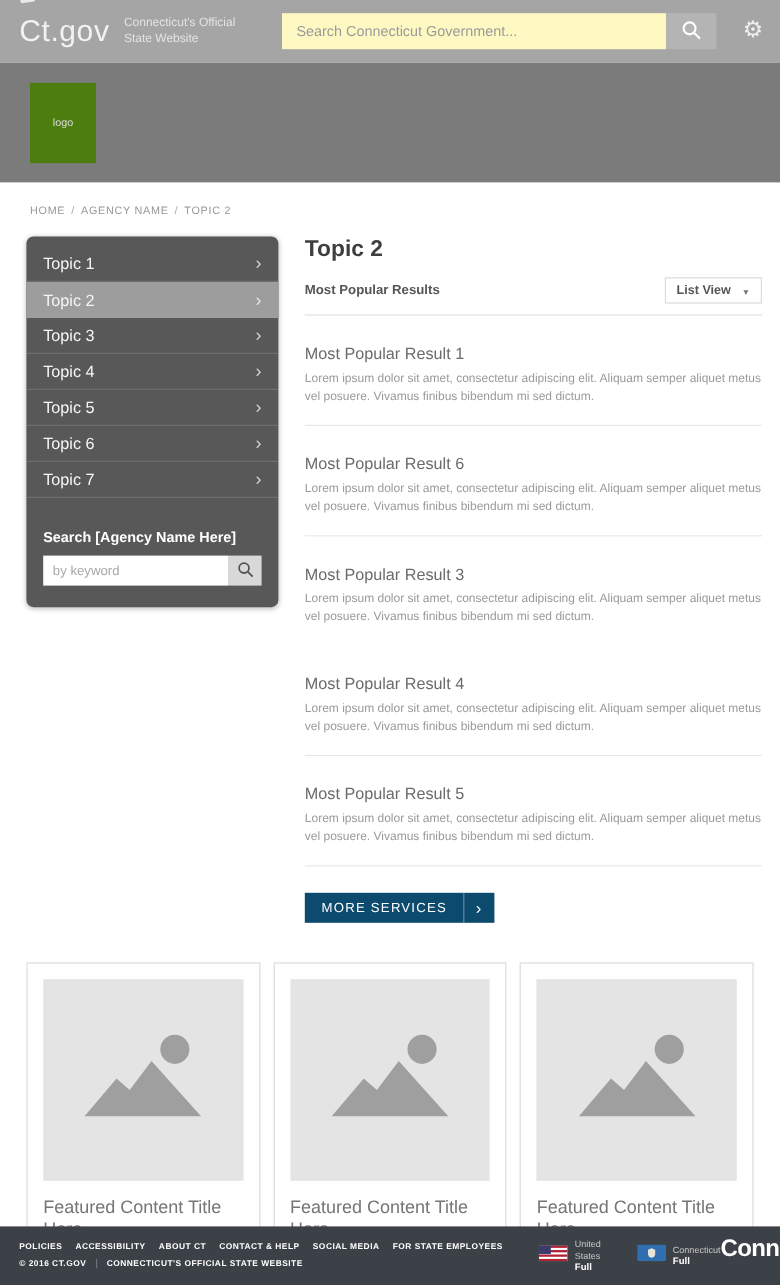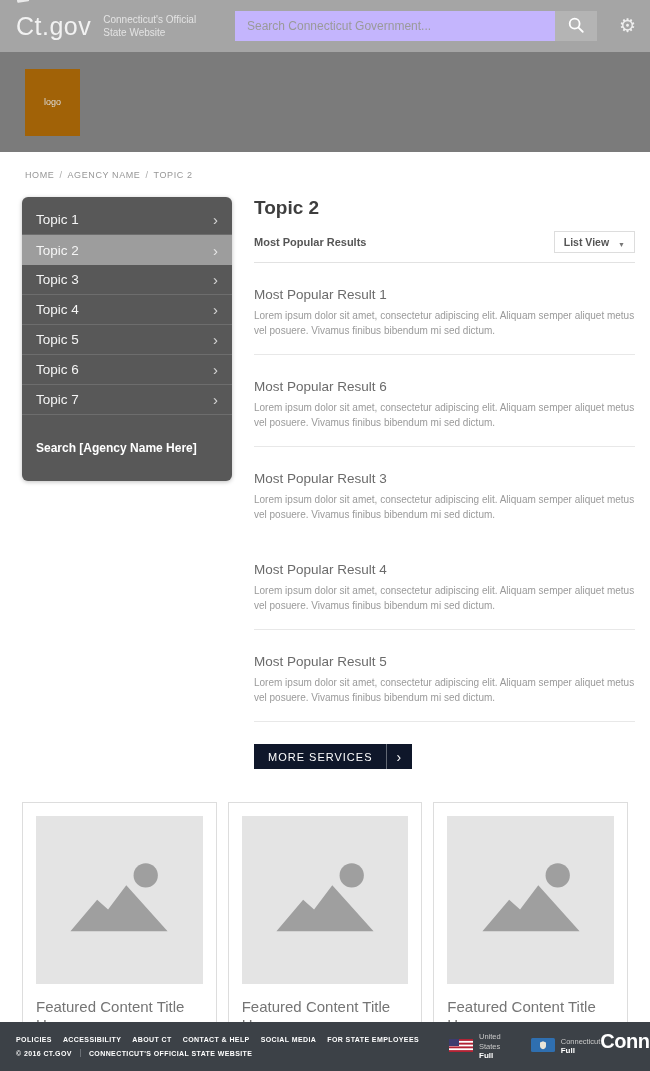--- a/index.html
+++ b/index.html
@@ -7,28 +7,28 @@
   body { font-family:"Liberation Sans", sans-serif; background:#fff; }
   .page { position:relative; width:650px; height:1071px; background:#fff; overflow:hidden; }
 
   
   .topbar { height:52px; background:#a5a5a5; display:flex; align-items:center; padding:0 16px; position:relative; }
   .ctgov-logo { display:flex; align-items:flex-end; cursor:pointer; }
   .ctgov-logo .logo-text { color:#f2f2f2; font-size:25px; font-weight:400; letter-spacing:.5px; position:relative; }
   .ctgov-logo .logo-flag { position:absolute; top:-2px; left:17px; width:12px; height:4px; background:#e9e9e9; border-radius:1px; transform:rotate(-8deg); }
   .tagline { margin-left:12px; color:#e3e3e3; font-size:10px; line-height:1.3; }
   .top-search { position:absolute; left:235px; top:11px; display:flex; height:30px; }
-  .top-search input { width:320px; height:30px; border:none; padding:0 12px; font-size:12px; color:#555; outline:none; background:#c4b5fd; font-family:"Liberation Sans",sans-serif; }
+  .top-search input { width:320px; height:30px; border:none; padding:0 12px; font-size:12px; color:#555; outline:none; background:#fef9c3; font-family:"Liberation Sans",sans-serif; }
   .top-search input::placeholder { color:#9a9a9a; }
   .top-search-btn { width:42px; height:30px; background:#b4b4b4; border:none; display:flex; align-items:center; justify-content:center; cursor:pointer; }
   .gear { position:absolute; right:14px; top:14px; font-size:19px; color:#efefef; cursor:pointer; font-family:"DejaVu Sans",sans-serif; }
 
   
   .banner { height:100px; background:#7b7b7b; display:flex; align-items:center; padding:0 0 0 25px; }
-  .banner-logo { width:55px; height:67px; background:#a16207; color:#dcdcdc; font-size:9px; display:flex; align-items:center; justify-content:center; }
+  .banner-logo { width:55px; height:67px; background:#4d7c0f; color:#dcdcdc; font-size:9px; display:flex; align-items:center; justify-content:center; }
   .banner-text { margin-left:13px; color:#fff; }
   .banner-eyebrow { font-size:13px; color:#f1f1f1; margin-bottom:2px; }
   .banner-title { font-size:27px; font-weight:700; letter-spacing:.3px; }
 
   
   .breadcrumb { margin:18px 0 0 25px; font-size:9px; color:#979797; letter-spacing:.6px; }
   .breadcrumb span.crumb { cursor:pointer; }
   .breadcrumb .sep { margin:0 5px; color:#aaa; }
 
   
@@ -52,21 +52,21 @@
   .main-title { font-size:19px; color:#3e3e3e; font-weight:600; margin-bottom:12px; }
   .subhead { display:flex; justify-content:space-between; align-items:center;gap:40px; }
   .subhead-label { font-size:11px; font-weight:700; color:#555; }
   .view-select { border:1px solid #ddd; background:#fff; padding:4px 9px; font-size:10.5px; font-weight:700; color:#555; display:flex; align-items:flex-end; gap:9px; cursor:pointer; }
   .view-select .caret { font-size:7px; color:#777; }
   .subhead-rule { border:none; border-top:1px solid #e2e2e2; margin-top:9px; }
   .result { padding:24px 0 16px; border-bottom:1px solid #e8e8e8; }
   .result:nth-of-type(5) { border-bottom:none; }
   .result h3 { font-size:13.5px; color:#6b6b6b; font-weight:400; margin-bottom:6px; }
   .result p { font-size:10px; color:#9a9a9a; line-height:1.5; max-width:392px; }
-  .more-btn { margin-top:22px; background:#0f172a; color:#fff; border:none; font-size:11px; letter-spacing:1px; padding:0 0 0 14px; height:25px; display:inline-flex; align-items:center; cursor:pointer; font-family:"Liberation Sans",sans-serif; }
+  .more-btn { margin-top:22px; background:#0c4a6e; color:#fff; border:none; font-size:11px; letter-spacing:1px; padding:0 0 0 14px; height:25px; display:inline-flex; align-items:center; cursor:pointer; font-family:"Liberation Sans",sans-serif; }
   .more-btn .divider { width:1px; height:25px; background:rgba(255,255,255,.35); margin-left:13px; }
   .more-btn .chev { padding:0 10px; font-size:14px; line-height:1; }
 
   
   .featured { display:flex; gap:11px; margin:33px 22px 0; }
   .card { flex:1; background:#fff; border:1px solid #ddd; padding:13px 13px 20px; cursor:pointer; }
   .card-img { background:#e4e4e4; height:168px; display:flex; align-items:center; justify-content:center; }
   .card-title { font-size:15px; color:#757575; font-weight:500; line-height:1.18; margin:14px 0 6px; }
   .card-body { font-size:10px; color:#adadad; line-height:1.5; }
 
@@ -149,20 +149,31 @@
       <div class="topic">
         <span>Topic 6</span>
         <span class="chev">›</span>
       </div>
       <div class="topic">
         <span>Topic 7</span>
         <span class="chev">›</span>
       </div>
       <div class="side-search">
         <div class="side-search-label">Search [Agency Name Here]</div>
+        <div class="side-search-row">
+          <input type="text" placeholder="by keyword" style="">
+          <button class="side-search-btn">
+            <span>
+              <svg width="15" height="15" viewBox="0 0 20 20">
+                  <circle cx="8.5" cy="8.5" r="5.5" fill="none" stroke="#555" stroke-width="2"></circle>
+                  <line x1="12.8" y1="12.8" x2="17.5" y2="17.5" stroke="#555" stroke-width="2" stroke-linecap="round"></line>
+                </svg>
+            </span>
+          </button>
+        </div>
       </div>
     </div>
 
     <div class="main">
       <div class="main-title">Topic 2</div>
       <div class="subhead">
         <span class="subhead-label">Most Popular Results</span>
         <div class="view-select">
           <span>List View</span>
           <span class="caret">▼</span>

